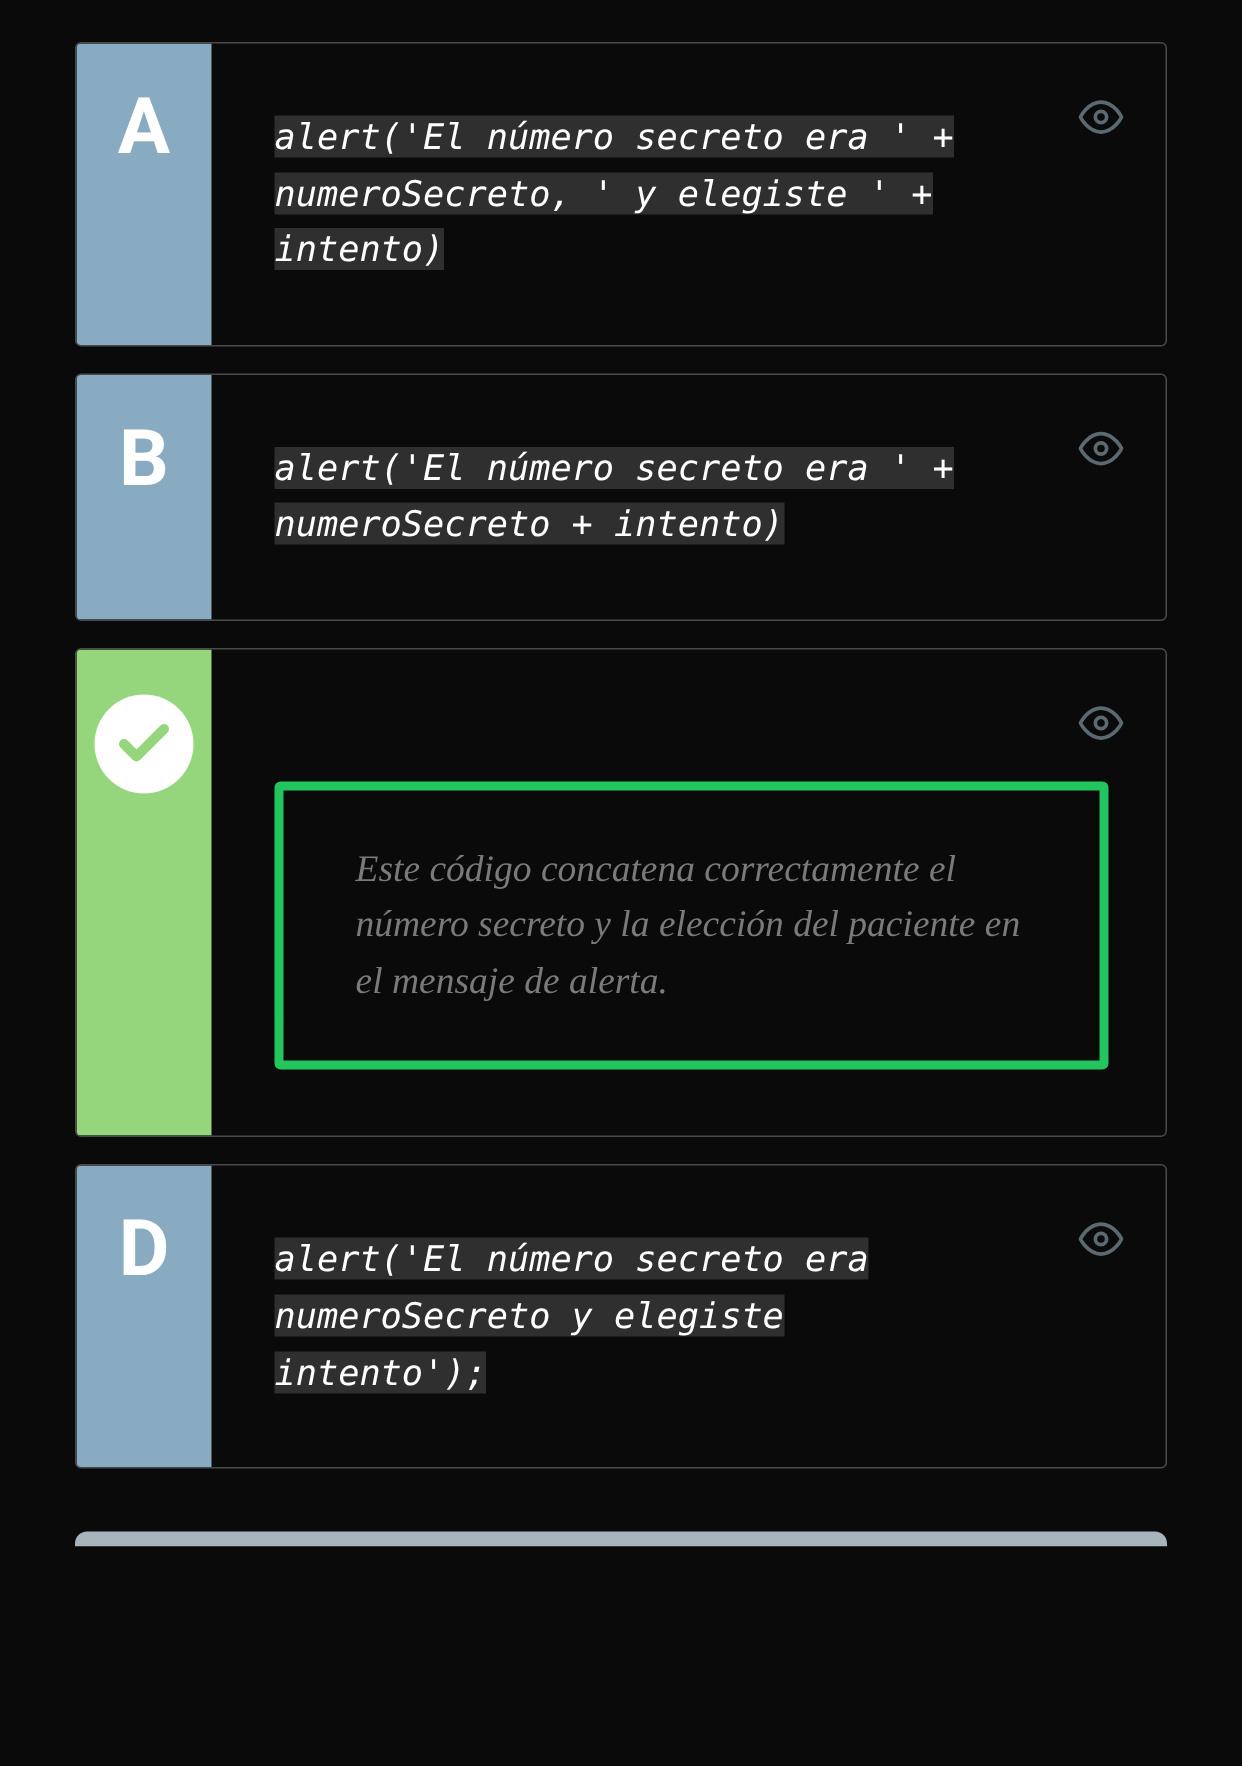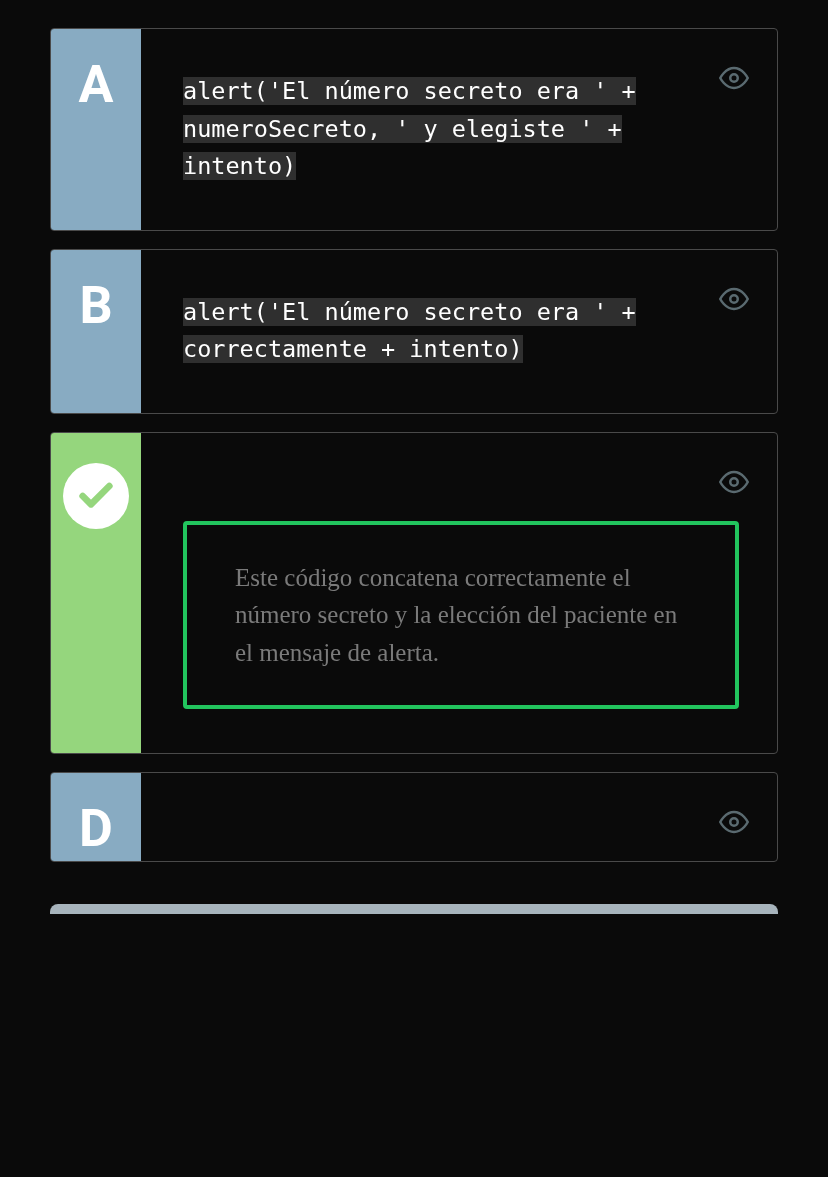--- a/index.html
+++ b/index.html
@@ -51,20 +51,21 @@
       justify-content: center;
     }
     .check-circle svg {
       width: 40px;
       height: 40px;
     }
     .answer-content {
       flex: 1;
       padding: 44px 20px 44px 42px;
       position: relative;
+      font-style: italic;
     }
     .eye-icon {
       position: absolute;
       top: 34px;
       right: 28px;
       color: #5a6a70;
       cursor: pointer;
     }
     .eye-icon svg {
       width: 30px;
@@ -74,21 +75,21 @@
       font-family: "SF Mono", "Menlo", "Monaco", "Consolas", monospace;
       color: #ffffff;
       font-size: 23.5px;
       line-height: 1.6;
       max-width: 490px;
     }
     .code-text span.hl {
       background-color: #2f2f2f;
     }
     .explanation-box {
-      border: 4px solid #22c55e;
+      border: 6px solid #22c55e;
       border-radius: 4px;
       padding: 34px 48px;
       margin-top: 44px;
       margin-right: 18px;
     }
     .explanation-text {
       font-family: Georgia, "Times New Roman", serif;
       color: #7a7a7a;
       font-size: 25px;
       line-height: 1.5;
@@ -122,21 +123,21 @@
   <div class="answer-badge normal">
     <span class="badge-letter">B</span>
   </div>
   <div class="answer-content">
     <span class="eye-icon">
       <svg viewBox="0 0 24 24" fill="none" stroke="currentColor" stroke-width="2">
         <path d="M1 12s4-8 11-8 11 8 11 8-4 8-11 8-11-8-11-8z"></path>
         <circle cx="12" cy="12" r="3"></circle>
       </svg>
     </span>
-    <div class="code-text"><span class="hl"> alert('El número secreto era ' + correctamente + intento)</span></div>
+    <div class="code-text"><span class="hl"> alert('El número secreto era ' + numeroSecreto + intento)</span></div>
   </div>
 </div>
 
 <div class="answer-card">
   <div class="answer-badge correct">
     <div class="check-circle">
       <svg viewBox="0 0 24 24" fill="none" stroke="#95d67d" stroke-width="4" stroke-linecap="round" stroke-linejoin="round">
         <polyline points="20 6 9 17 4 12"></polyline>
       </svg>
     </div>
@@ -158,16 +159,17 @@
   <div class="answer-badge normal">
     <span class="badge-letter">D</span>
   </div>
   <div class="answer-content">
     <span class="eye-icon">
       <svg viewBox="0 0 24 24" fill="none" stroke="currentColor" stroke-width="2">
         <path d="M1 12s4-8 11-8 11 8 11 8-4 8-11 8-11-8-11-8z"></path>
         <circle cx="12" cy="12" r="3"></circle>
       </svg>
     </span>
+    <div class="code-text"><span class="hl"> alert('El número secreto era numeroSecreto y elegiste intento');</span></div>
   </div>
 </div>
 
 <div class="bottom-bar"></div>
 
 </body></html>

